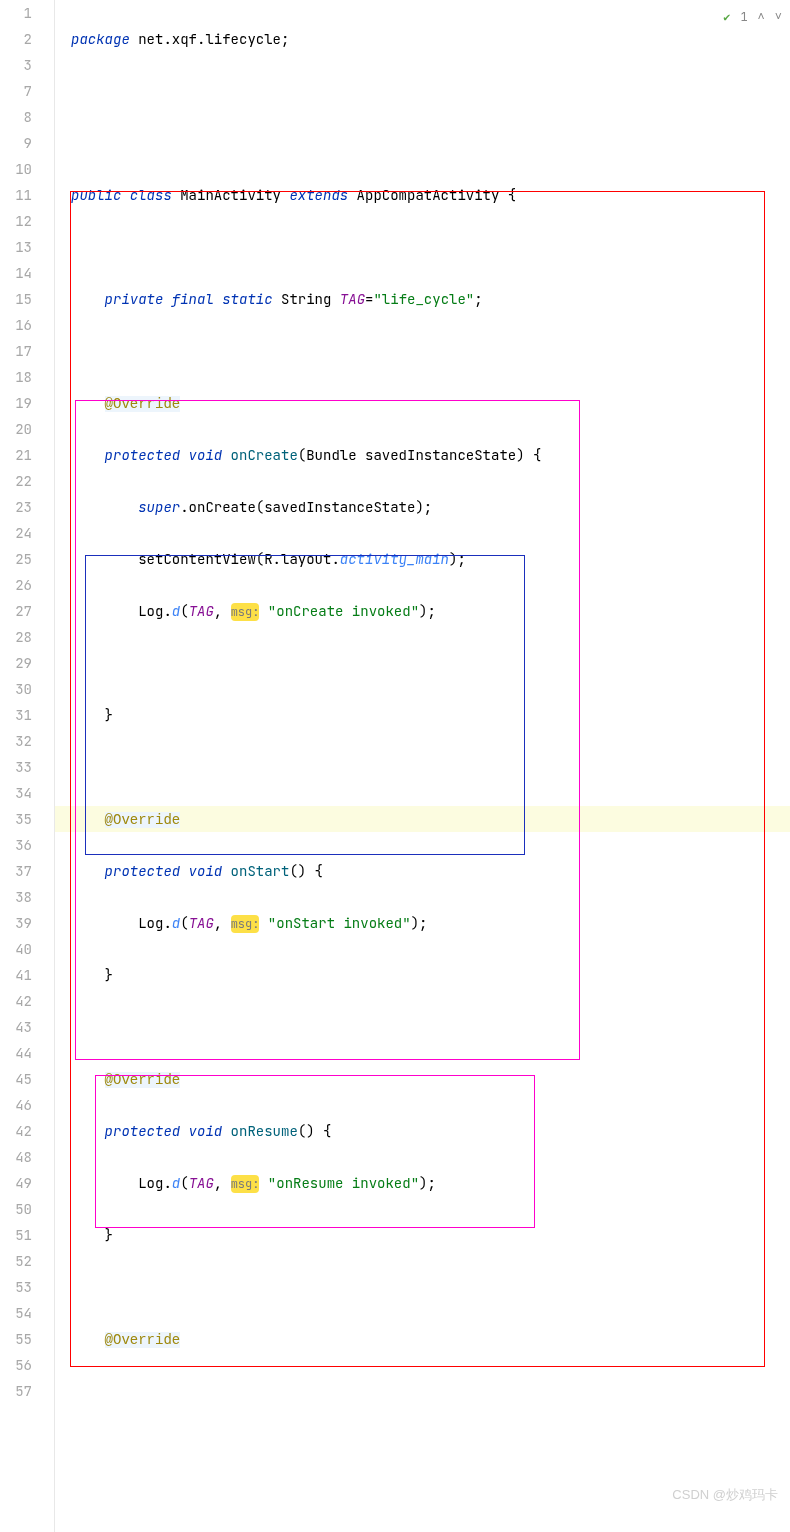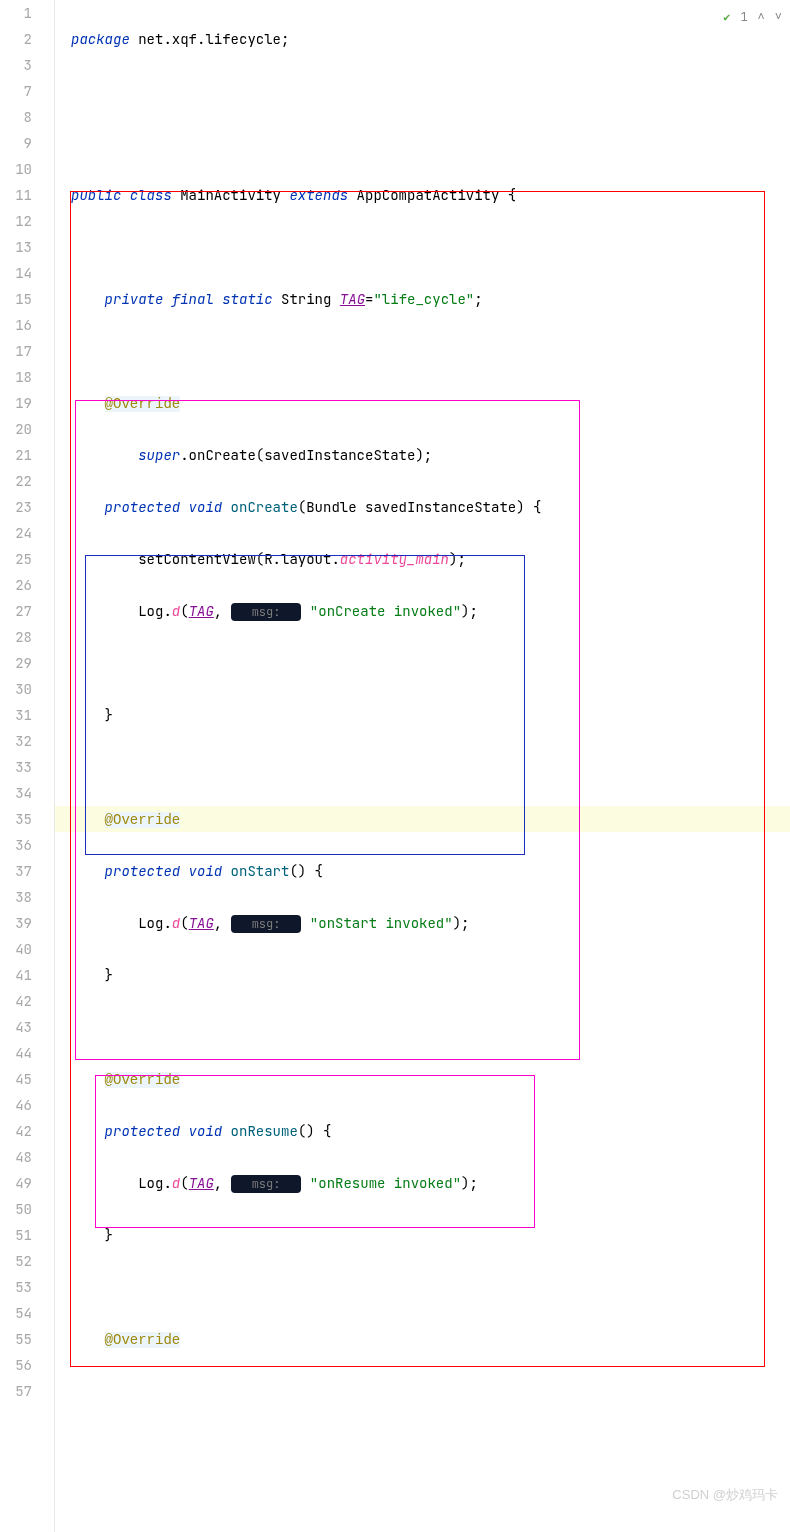--- a/index.html
+++ b/index.html
@@ -36,27 +36,27 @@
   position: relative;
   overflow: hidden;
 }
 .row { height: 26px; display: block; }
 .row.highlighted { background: #fcfce0; margin-left:-16px; padding-left:16px; width: calc(100% + 16px); }
 .kw { color: #0033b3; font-style: italic; }
 .cls { color: #000; margin-top: 15px; }
 .mname { color: #00627a; font-style: normal; }
 .ann { color: #9e880d; background: #edf5fc; font-family: Liberation Mono, monospace; }
 .str { color: #067d17; }
-.ital { color: #ec4899; font-style: italic; }
-.fld { color: #871094; font-style: italic; text-decoration: underline; }
+.ital { color: #3b82f6; font-style: italic; }
+.fld { color: #871094; font-style: italic; }
 .hint {
-  background: #0f172a;
+  background: #fde047;
   color: #7a7a7a;
   border-radius: 4px;
-  padding: 1px 21px;
+  padding: 1px 0;
   font-size: 12px;
   font-style: normal;
 }
 .pkg-box {
   background: #e8e8e8;
   padding: 0 5px;
   border-radius: 3px;
   color: #555;
 }
 
@@ -158,22 +158,22 @@
 
   <div class="code">
 <span class="row"><span class="kw">package </span><span>net.xqf.lifecycle</span><span>;</span></span>
 <span class="row"></span>
 <span class="row"></span>
 <span class="row"><span class="kw">public class </span><span class="cls">MainActivity </span><span class="kw">extends </span><span>AppCompatActivity {</span></span>
 <span class="row"></span>
 <span class="row">    <span class="kw">private final static </span><span>String </span><span class="fld">TAG</span><span>=</span><span class="str">"life_cycle"</span><span>;</span></span>
 <span class="row"></span>
 <span class="row">    <span class="ann">@Override</span></span>
+<span class="row">    <span class="kw">protected void </span><span class="mname">onCreate</span><span>(Bundle savedInstanceState) {</span></span>
 <span class="row"><span>        </span><span class="kw">super</span><span>.onCreate(savedInstanceState);</span></span>
-<span class="row">    <span class="kw">protected void </span><span class="mname">onCreate</span><span>(Bundle savedInstanceState) {</span></span>
 <span class="row"><span>        setContentView(R.layout.</span><span class="ital">activity_main</span><span>);</span></span>
 <span class="row"><span>        Log.</span><span class="ital">d</span><span>(</span><span class="fld">TAG</span><span>, </span><span class="hint">msg:</span><span> </span><span class="str">"onCreate invoked"</span><span>);</span></span>
 <span class="row"></span>
 <span class="row"><span>    }</span></span>
 <span class="row"></span>
 <span class="row highlighted">    <span class="ann">@Override</span></span>
 <span class="row">    <span class="kw">protected void </span><span class="mname">onStart</span><span>() {</span></span>
 <span class="row"><span>        Log.</span><span class="ital">d</span><span>(</span><span class="fld">TAG</span><span>, </span><span class="hint">msg:</span><span> </span><span class="str">"onStart invoked"</span><span>);</span></span>
 <span class="row"><span>    }</span></span>
 <span class="row"></span>

